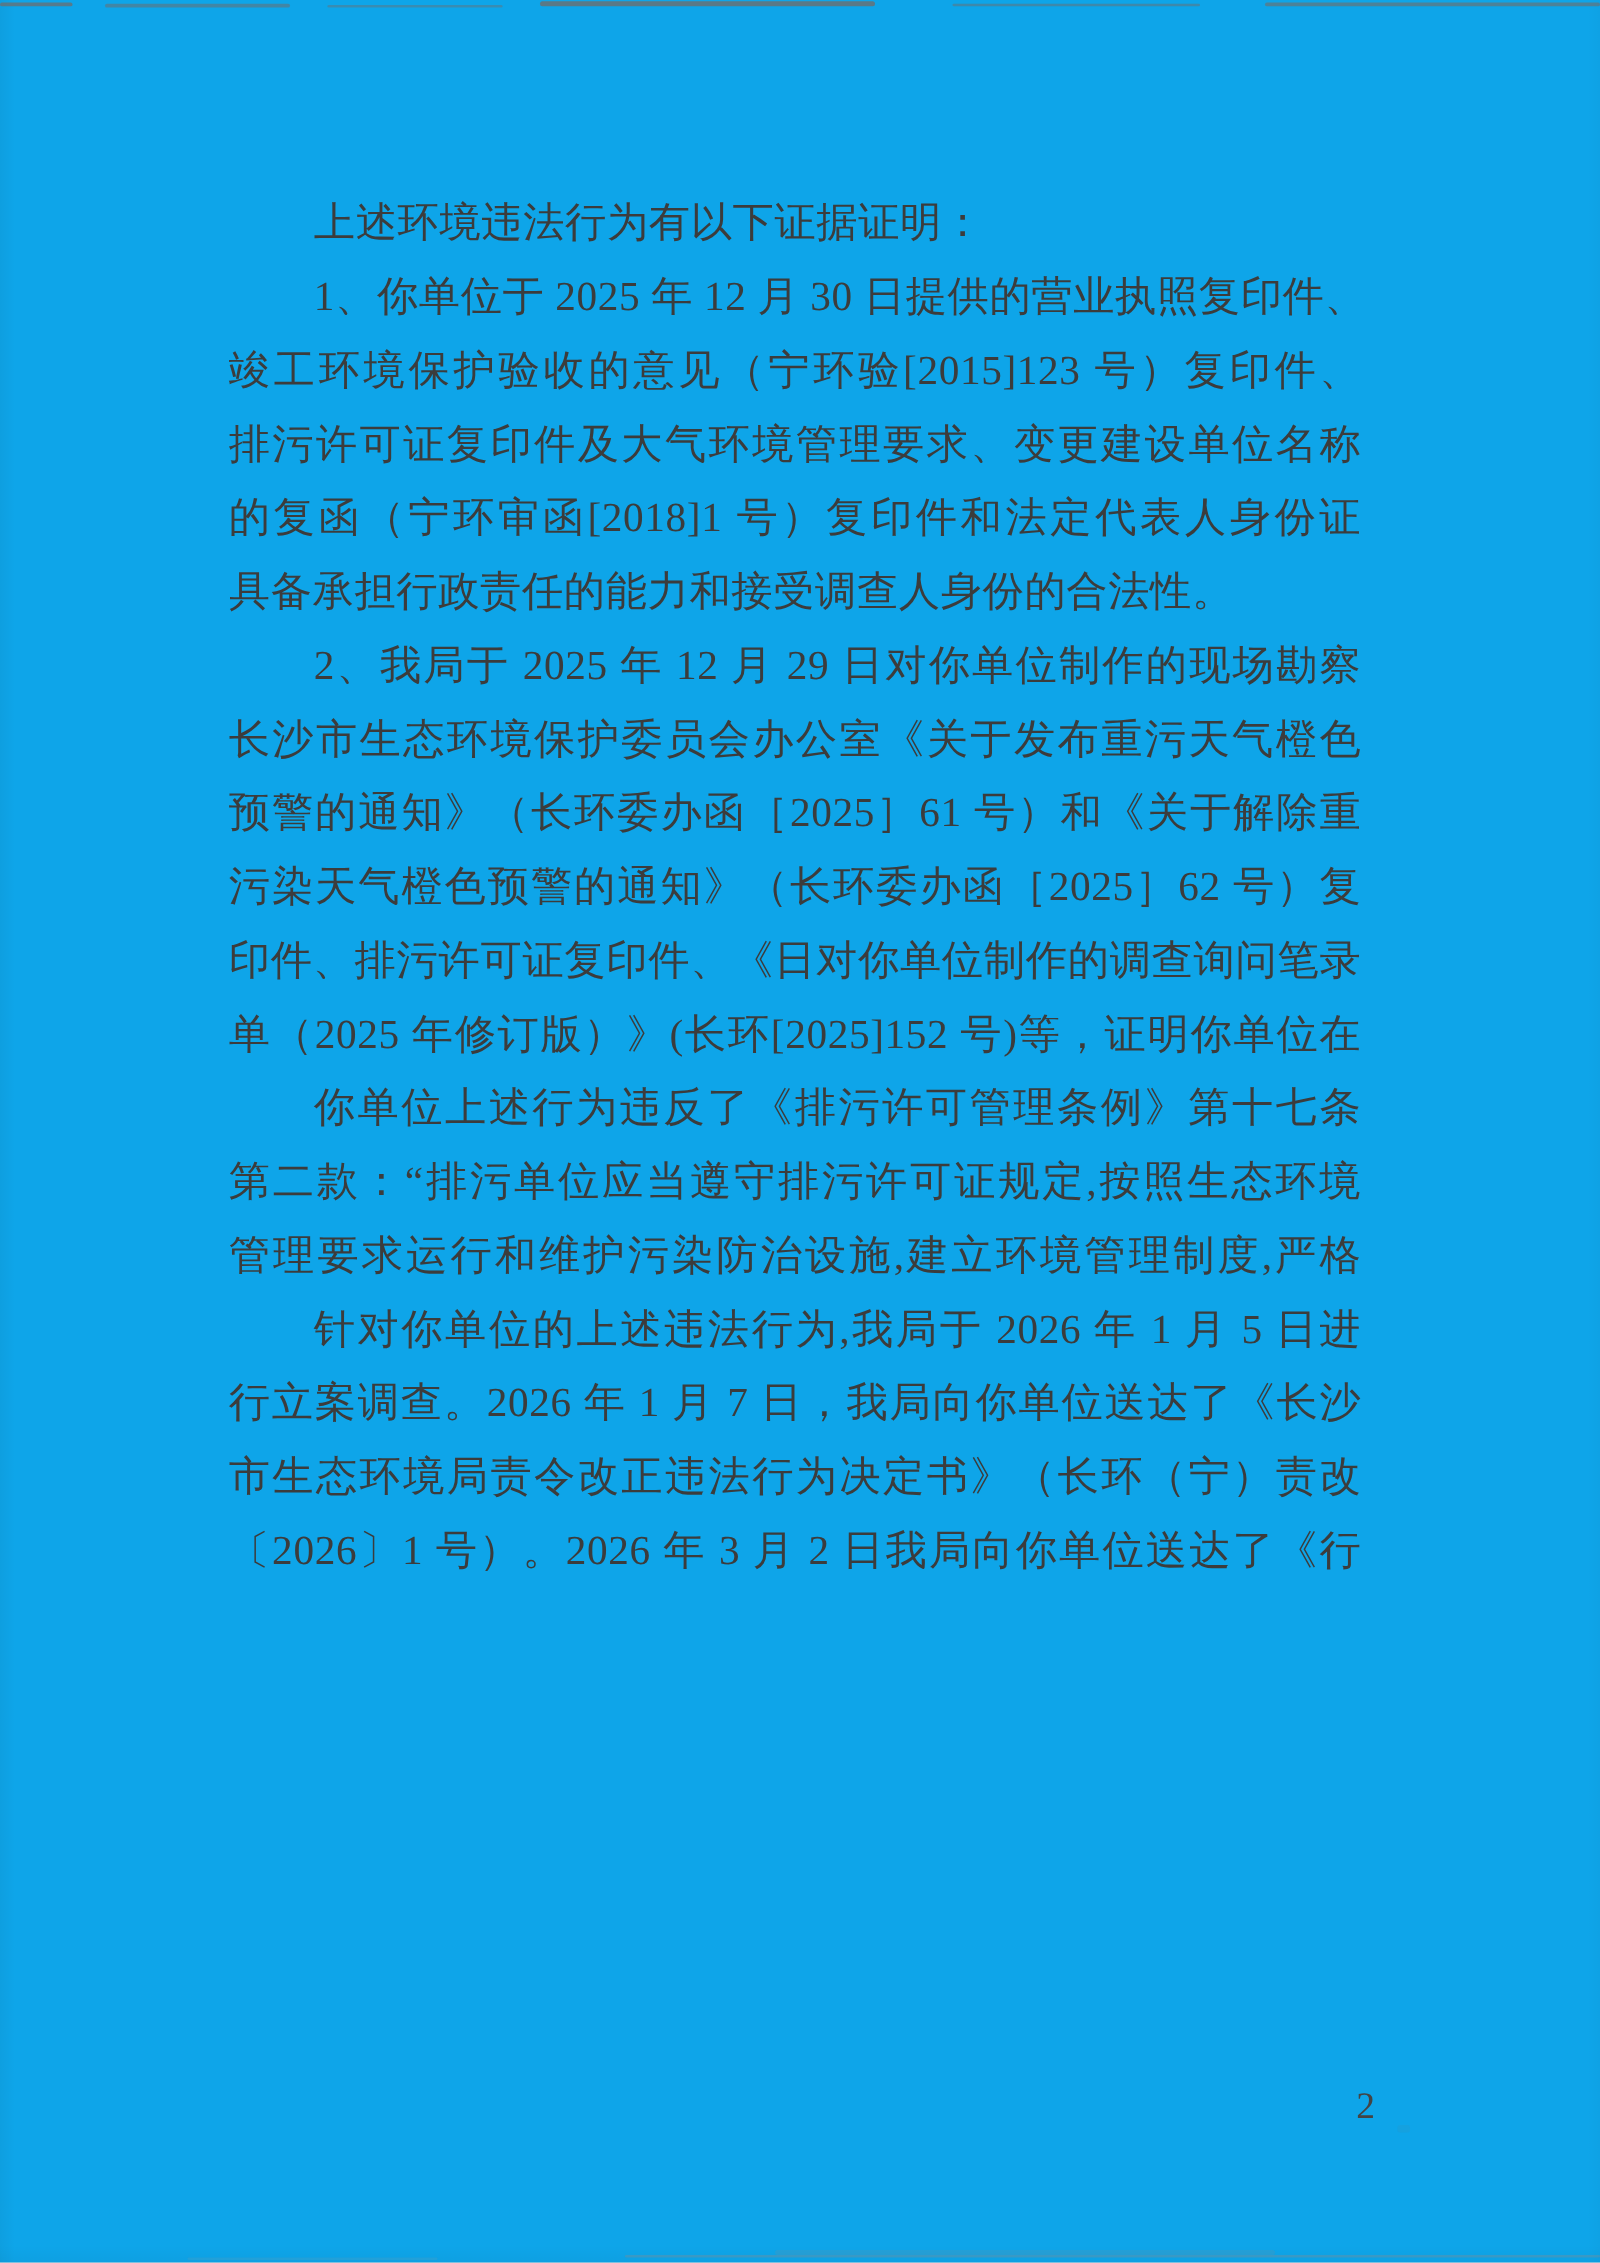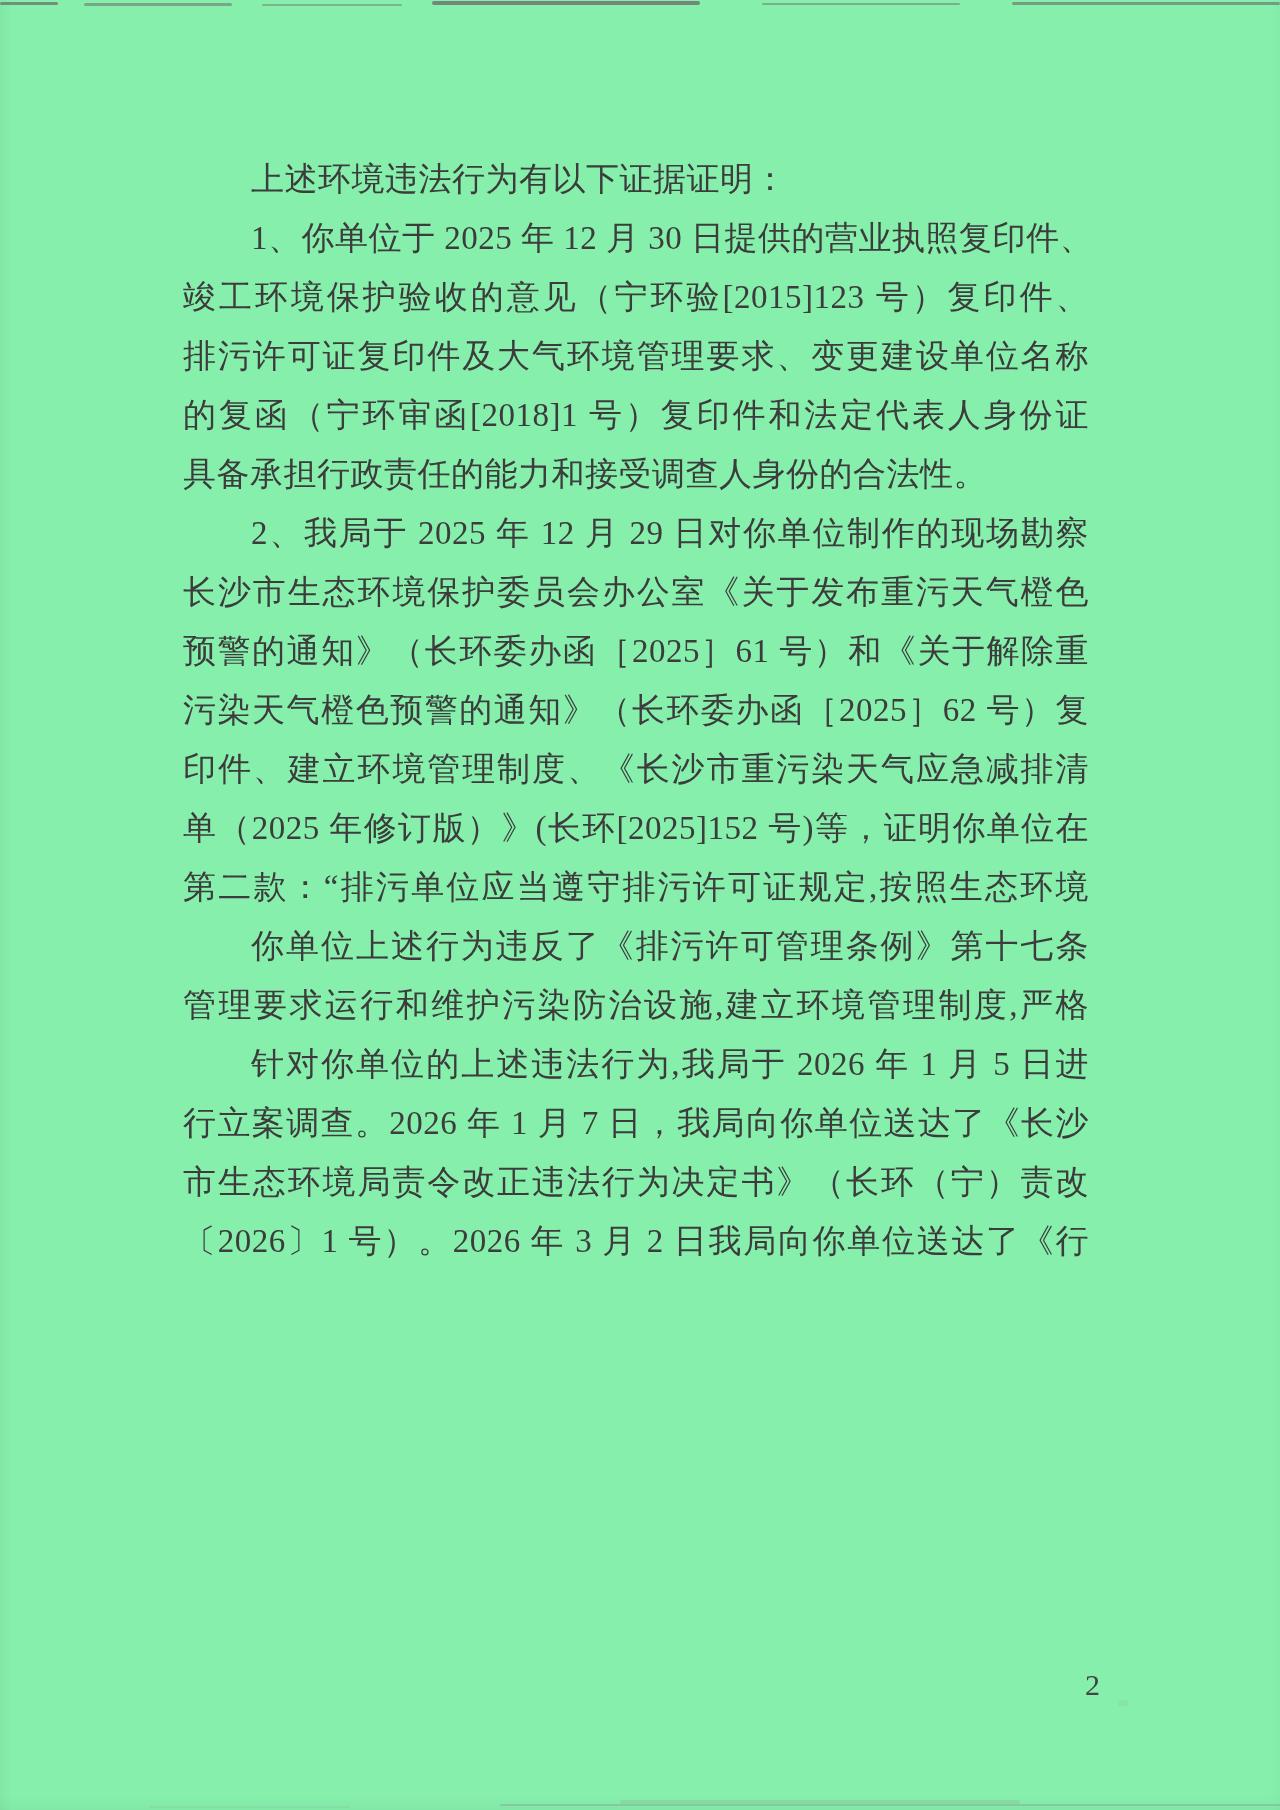--- a/index.html
+++ b/index.html
@@ -1,20 +1,20 @@
 <!DOCTYPE html>
 <html><head>
 <meta charset="utf-8">
 <style>
   html,body{margin:0;padding:0;background:#d9d9d9;}
   .page{
     position:relative;
     width:1280px;height:1810px;
     margin:0 auto;
-    background:#86efac;
+    background:#0ea5e9;
     overflow:hidden;
     font-family:"Liberation Serif","DejaVu Serif",serif;
     color:#3a3a3a;
   }
   
   .page::before{
     content:"";position:absolute;inset:0;pointer-events:none;
     background:
       linear-gradient(90deg, rgba(0,0,0,0.04), rgba(0,0,0,0) 12px),
       linear-gradient(270deg, rgba(0,0,0,0.02), rgba(0,0,0,0) 10px),
@@ -67,24 +67,24 @@
     <div class="line indent end">上述环境违法行为有以下证据证明：</div>
     <div class="line indent">1、你单位于 2025 年 12 月 30 日提供的营业执照复印件、</div>
     <div class="line">竣工环境保护验收的意见（宁环验[2015]123 号）复印件、</div>
     <div class="line">排污许可证复印件及大气环境管理要求、变更建设单位名称</div>
     <div class="line">的复函（宁环审函[2018]1 号）复印件和法定代表人身份证</div>
     <div class="line end">具备承担行政责任的能力和接受调查人身份的合法性。</div>
     <div class="line indent">2、我局于 2025 年 12 月 29 日对你单位制作的现场勘察</div>
     <div class="line">长沙市生态环境保护委员会办公室《关于发布重污天气橙色</div>
     <div class="line">预警的通知》（长环委办函［2025］61 号）和《关于解除重</div>
     <div class="line">污染天气橙色预警的通知》（长环委办函［2025］62 号）复</div>
-    <div class="line">印件、建立环境管理制度、《长沙市重污染天气应急减排清</div>
+    <div class="line">印件、排污许可证复印件、《日对你单位制作的调查询问笔录</div>
     <div class="line">单（2025 年修订版）》(长环[2025]152 号)等，证明你单位在</div>
+    <div class="line indent">你单位上述行为违反了《排污许可管理条例》第十七条</div>
     <div class="line">第二款：“排污单位应当遵守排污许可证规定,按照生态环境</div>
-    <div class="line indent">你单位上述行为违反了《排污许可管理条例》第十七条</div>
     <div class="line">管理要求运行和维护污染防治设施,建立环境管理制度,严格</div>
     <div class="line indent">针对你单位的上述违法行为,我局于 2026 年 1 月 5 日进</div>
     <div class="line">行立案调查。2026 年 1 月 7 日，我局向你单位送达了《长沙</div>
     <div class="line">市生态环境局责令改正违法行为决定书》（长环（宁）责改</div>
     <div class="line">〔2026〕1 号）。2026 年 3 月 2 日我局向你单位送达了《行</div>
   </div>
 
   <div class="page-number">2</div>
 
   <div class="seg b1"></div>

